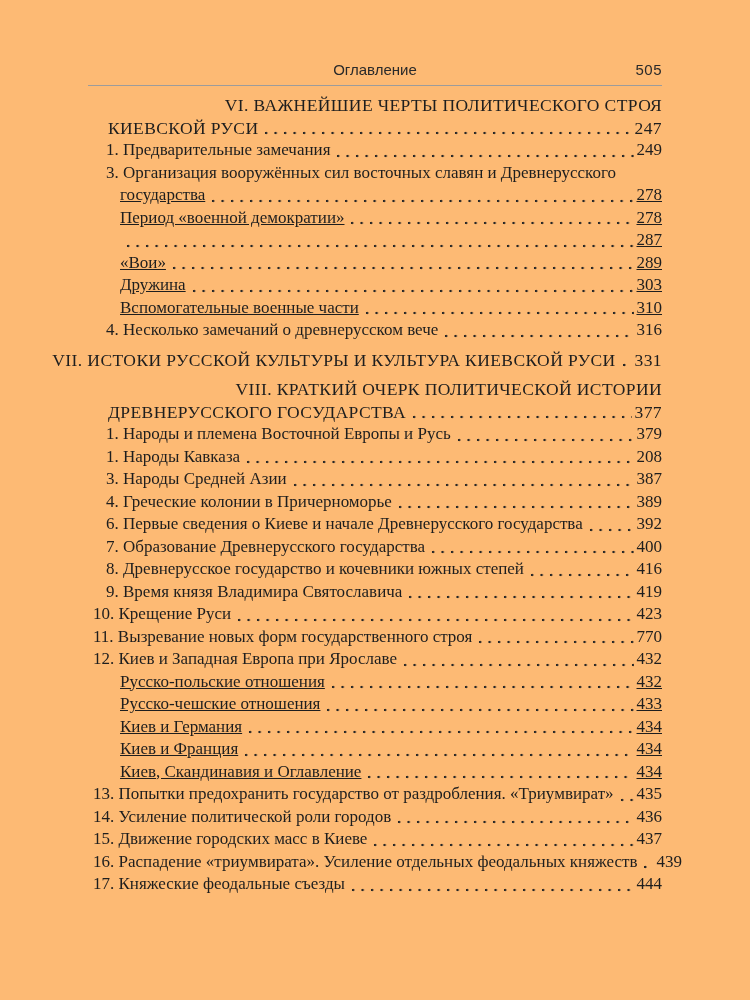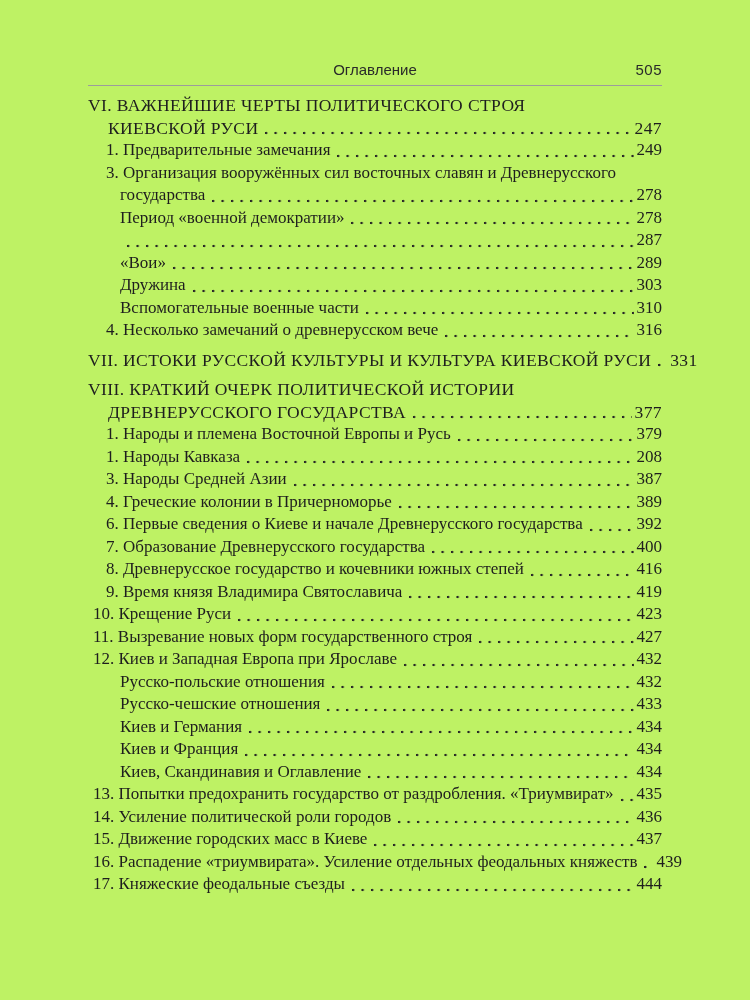--- a/index.html
+++ b/index.html
@@ -4,21 +4,21 @@
 <style>
   html, body {
     margin: 0;
     padding: 0;
     background: #ffffff;
   }
   .page {
     position: relative;
     width: 750px;
     height: 1000px;
-    background: #bef264;
+    background: #fdba74;
     overflow: hidden;
     color: #1e1e1e;
     font-family: "Liberation Serif", "DejaVu Serif", serif;
   }
   .header {
     position: relative;
     margin: 0 88px;
     height: 85px;
     border-bottom: 1px solid #9c9c9c;
     font-family: "Liberation Sans", "DejaVu Sans", sans-serif;
@@ -48,25 +48,25 @@
     align-items: baseline;
     white-space: nowrap;
   }
   .row .text {
     flex: 0 0 auto;
   }
   .row.chapter, .row.chapter-cont {
     letter-spacing: 0.4px;
     font-size: 17.5px;
   }
-  .row.chapter { margin-top: 7px; }
+  .row.chapter { margin-top: 7px; justify-content: flex-end; }
   .row.chapter-cont { padding-left: 20px; }
   .row.item { padding-left: 18px; }
   .row.item.num2 { padding-left: 5px; }
-  .row.sub, .row.cont { padding-left: 32px; }
+  .row.sub, .row.cont { padding-left: 32px; text-decoration: underline; }
   .leader {
     flex: 1 1 auto;
     min-width: 10px;
     align-self: stretch;
     position: relative;
     margin: 0 3px 0 6px;
   }
   .leader::before {
     content: "";
     position: absolute;
@@ -196,21 +196,21 @@
         <span class="pagenum">419</span>
       </div>
       <div class="row item num2">
         <span class="text">10. Крещение Руси</span>
         <span class="leader"></span>
         <span class="pagenum">423</span>
       </div>
       <div class="row item num2">
         <span class="text">11. Вызревание новых форм государственного строя</span>
         <span class="leader"></span>
-        <span class="pagenum">427</span>
+        <span class="pagenum">770</span>
       </div>
       <div class="row item num2">
         <span class="text">12. Киев и Западная Европа при Ярославе</span>
         <span class="leader"></span>
         <span class="pagenum">432</span>
       </div>
       <div class="row sub">
         <span class="text">Русско-польские отношения</span>
         <span class="leader"></span>
         <span class="pagenum">432</span>

